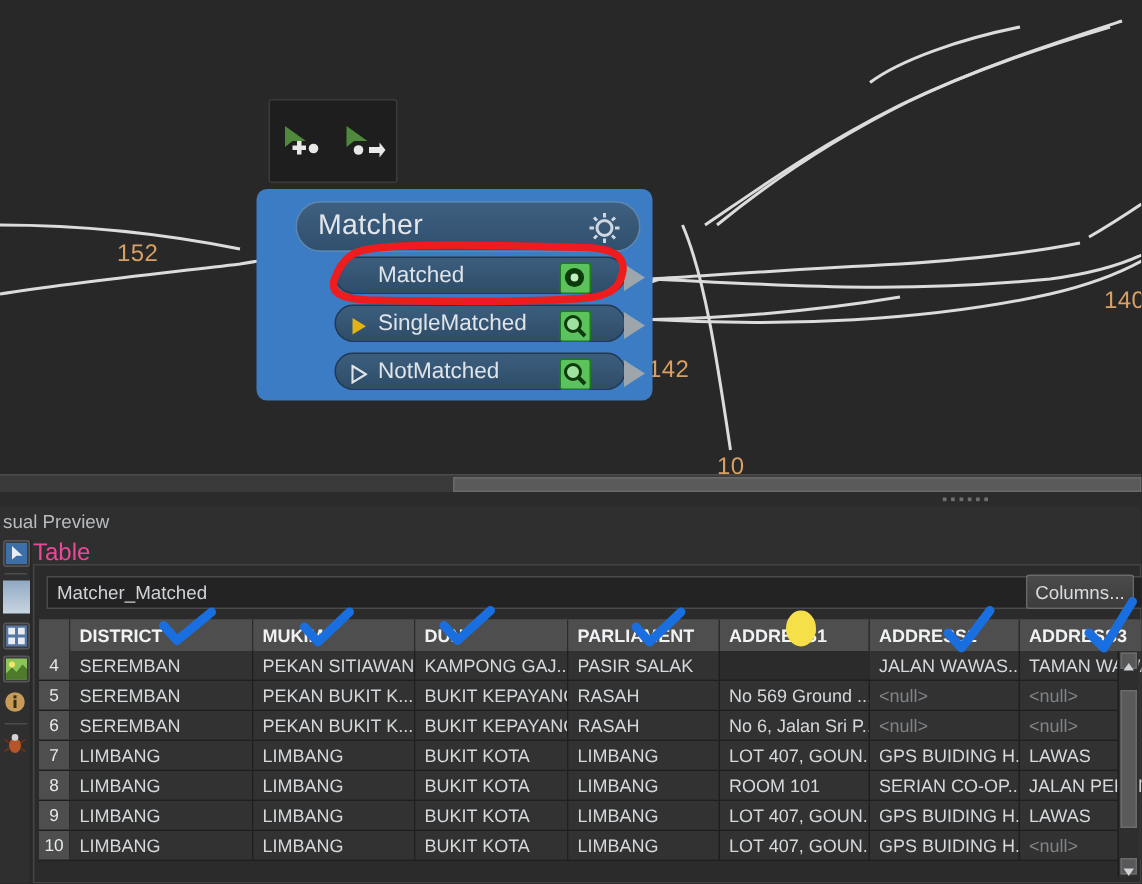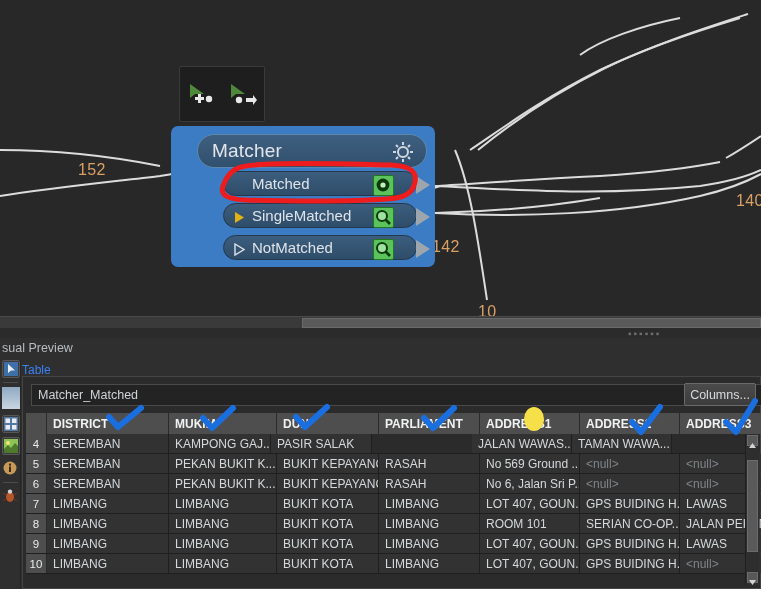--- a/index.html
+++ b/index.html
@@ -95,21 +95,21 @@
 
   
   #bottom-panel {
     position:absolute; left:0; top:338px; width:761px; height:251px;
     background:#2f2f2f;
   }
   #panel-title {
     position:absolute; left:2px; top:3px; color:#b8bcc0; font-size:12.5px;
   }
   #tab-strip { position:absolute; left:22px; top:22px; }
-  #tab-strip .tab { color:#3b82f6; font-size:12px; }
+  #tab-strip .tab { color:#ec4899; font-size:16px; }
 
   
   #icon-rail {
     position:absolute; left:0; top:22px; width:21px; height:229px;
     background:#2f2f2f; border-right:1px solid #262626;
   }
   .rail-btn {
     position:absolute; left:2px; width:18px; height:18px;
     border:1px solid #565656; background:#3b3b3b; border-radius:2px;
   }
@@ -386,20 +386,21 @@
             <div class="hcell" style="flex: 0 0 102px;">DUN</div>
             <div class="hcell" style="flex: 0 0 101px;">PARLIAMENT</div>
             <div class="hcell" style="flex: 0 0 100px;">ADDRESS1</div>
             <div class="hcell" style="flex: 0 0 100px;">ADDRESS2</div>
             <div class="hcell" style="flex: 0 0 100px;">ADDRESS3</div>
           </div>
         <div class="grid-body" id="grid-body">
             <div class="grow">
               <div class="rnum">4</div>
               <div class="cell" style="flex: 0 0 122px;">SEREMBAN</div>
+              <div class="cell" style="flex: 0 0 108px;">PEKAN SITIAWAN</div>
               <div class="cell" style="flex: 0 0 102px;">KAMPONG GAJ...</div>
               <div class="cell" style="flex: 0 0 101px;">PASIR SALAK</div>
               <div class="cell" style="flex: 0 0 100px; margin-top: 20px;">12</div>
               <div class="cell" style="flex: 0 0 100px;">JALAN WAWAS...</div>
               <div class="cell" style="flex: 0 0 100px;">TAMAN WAWA...</div>
             </div>
             <div class="grow">
               <div class="rnum">5</div>
               <div class="cell" style="flex: 0 0 122px;">SEREMBAN</div>
               <div class="cell" style="flex: 0 0 108px;">PEKAN BUKIT K...</div>

